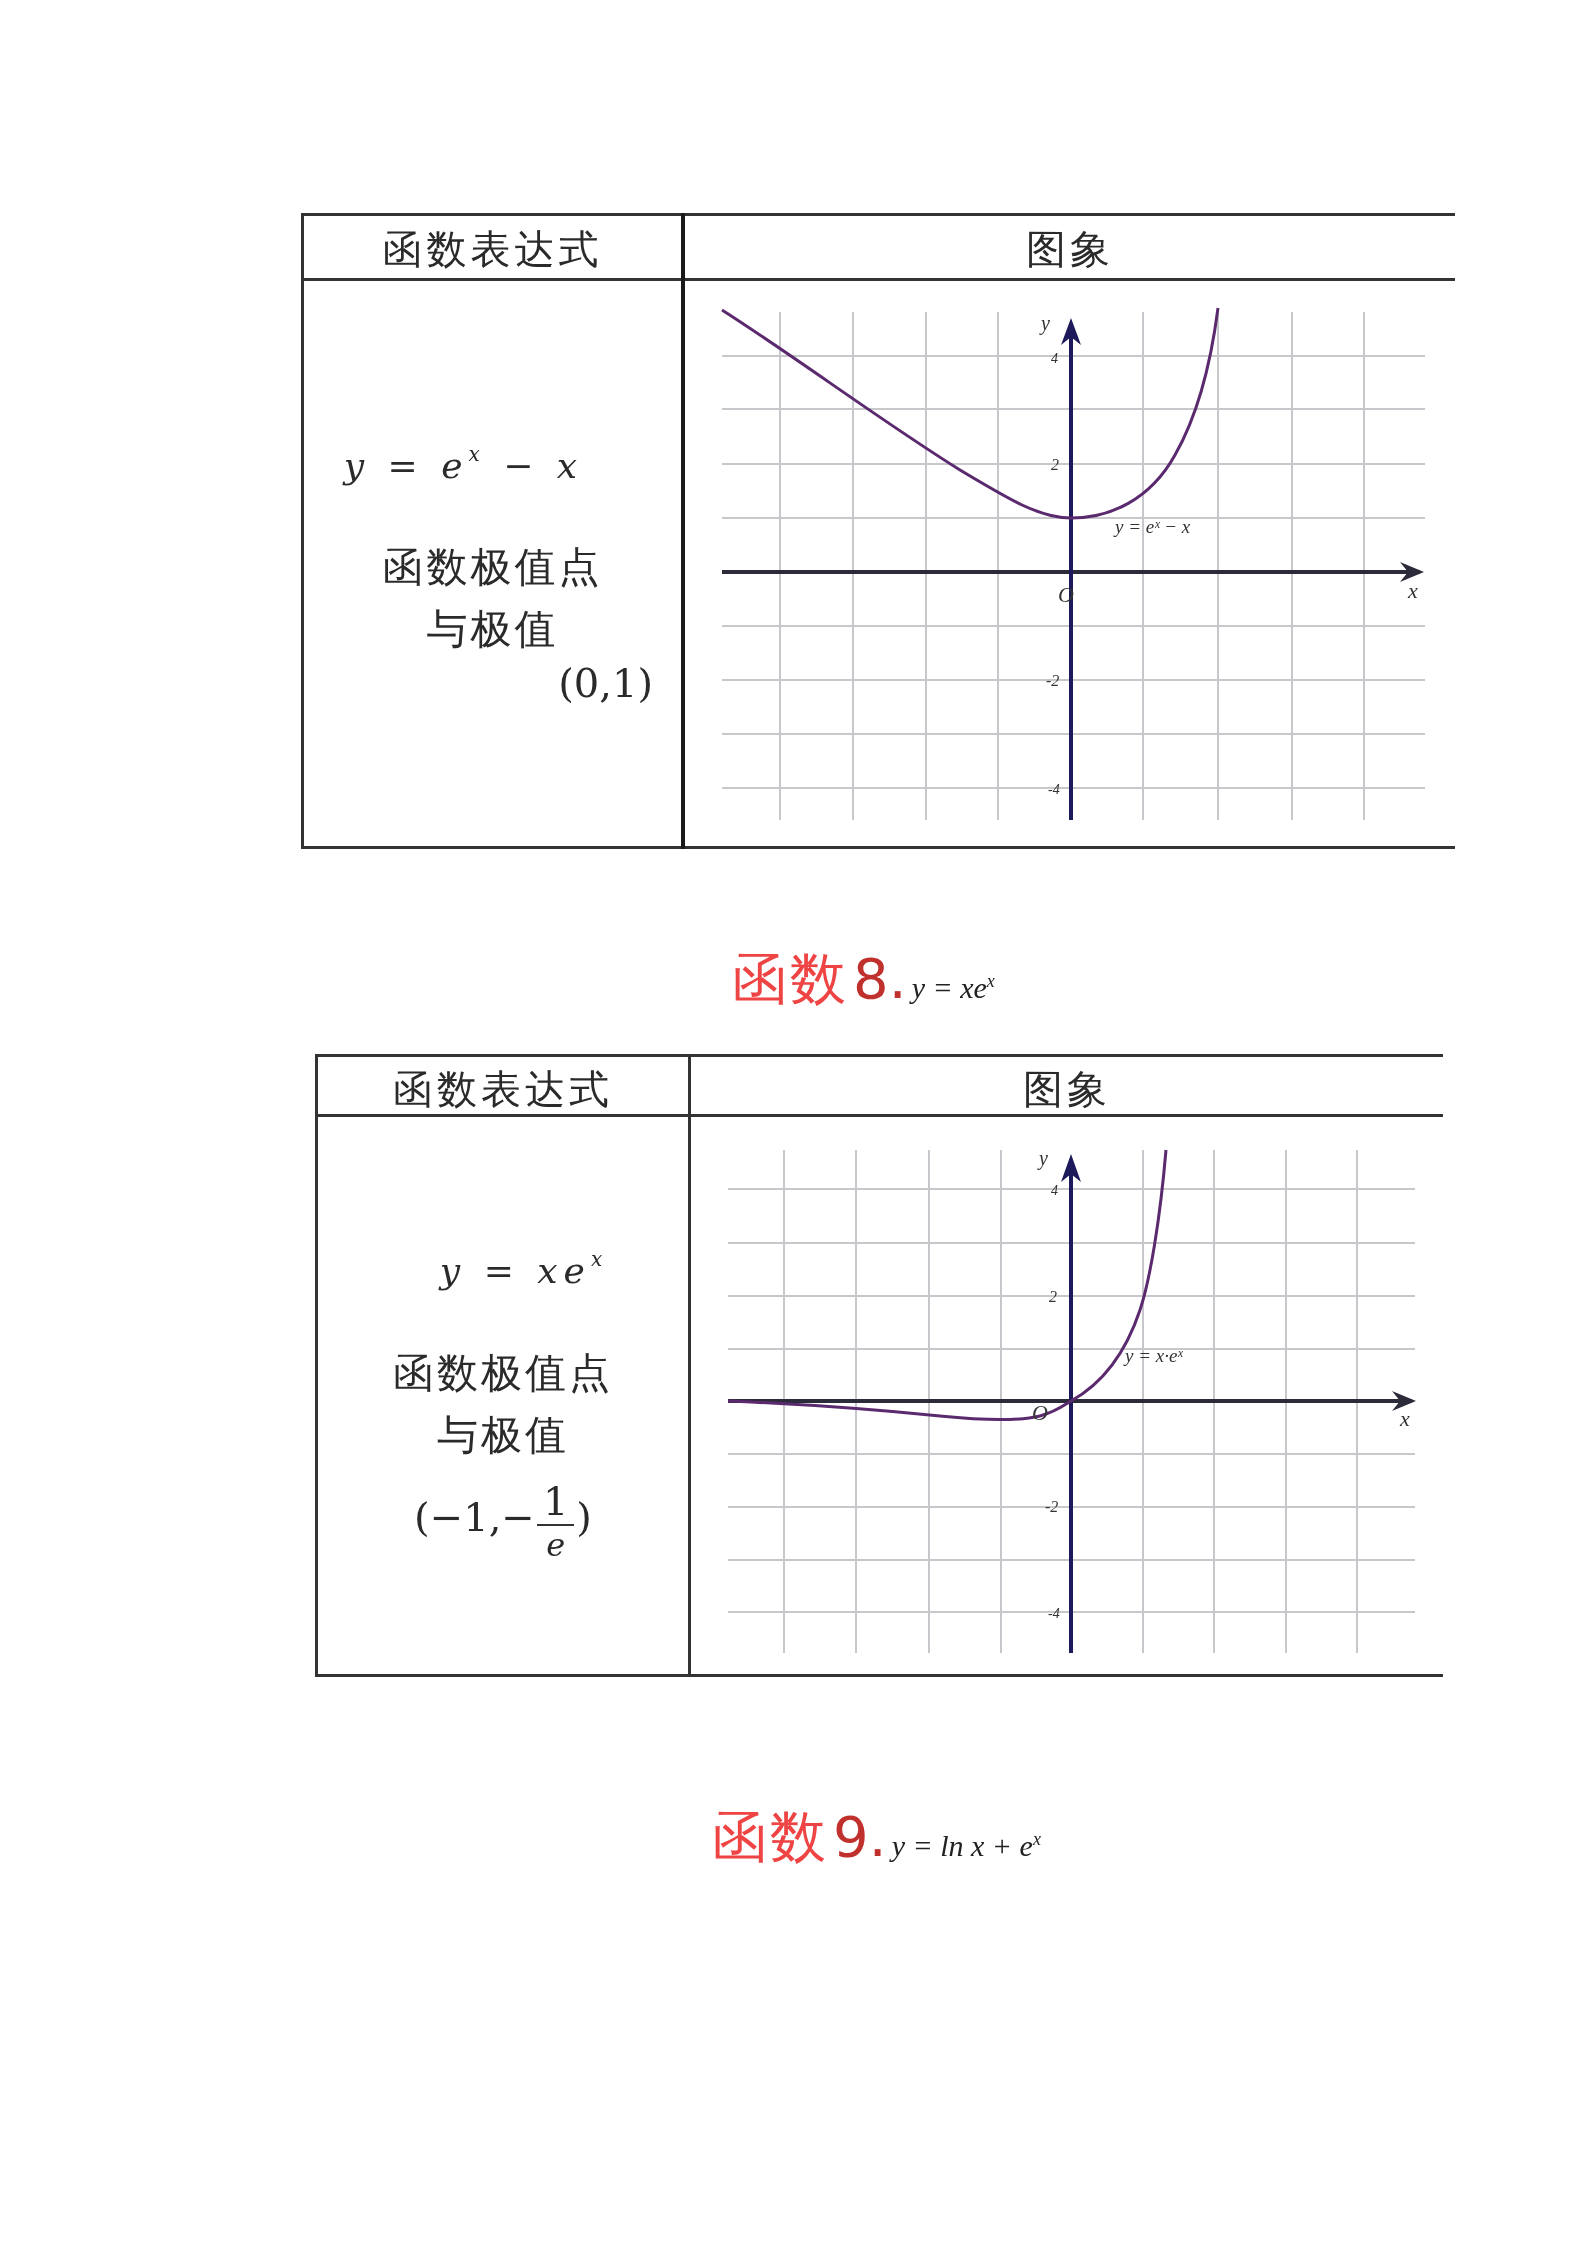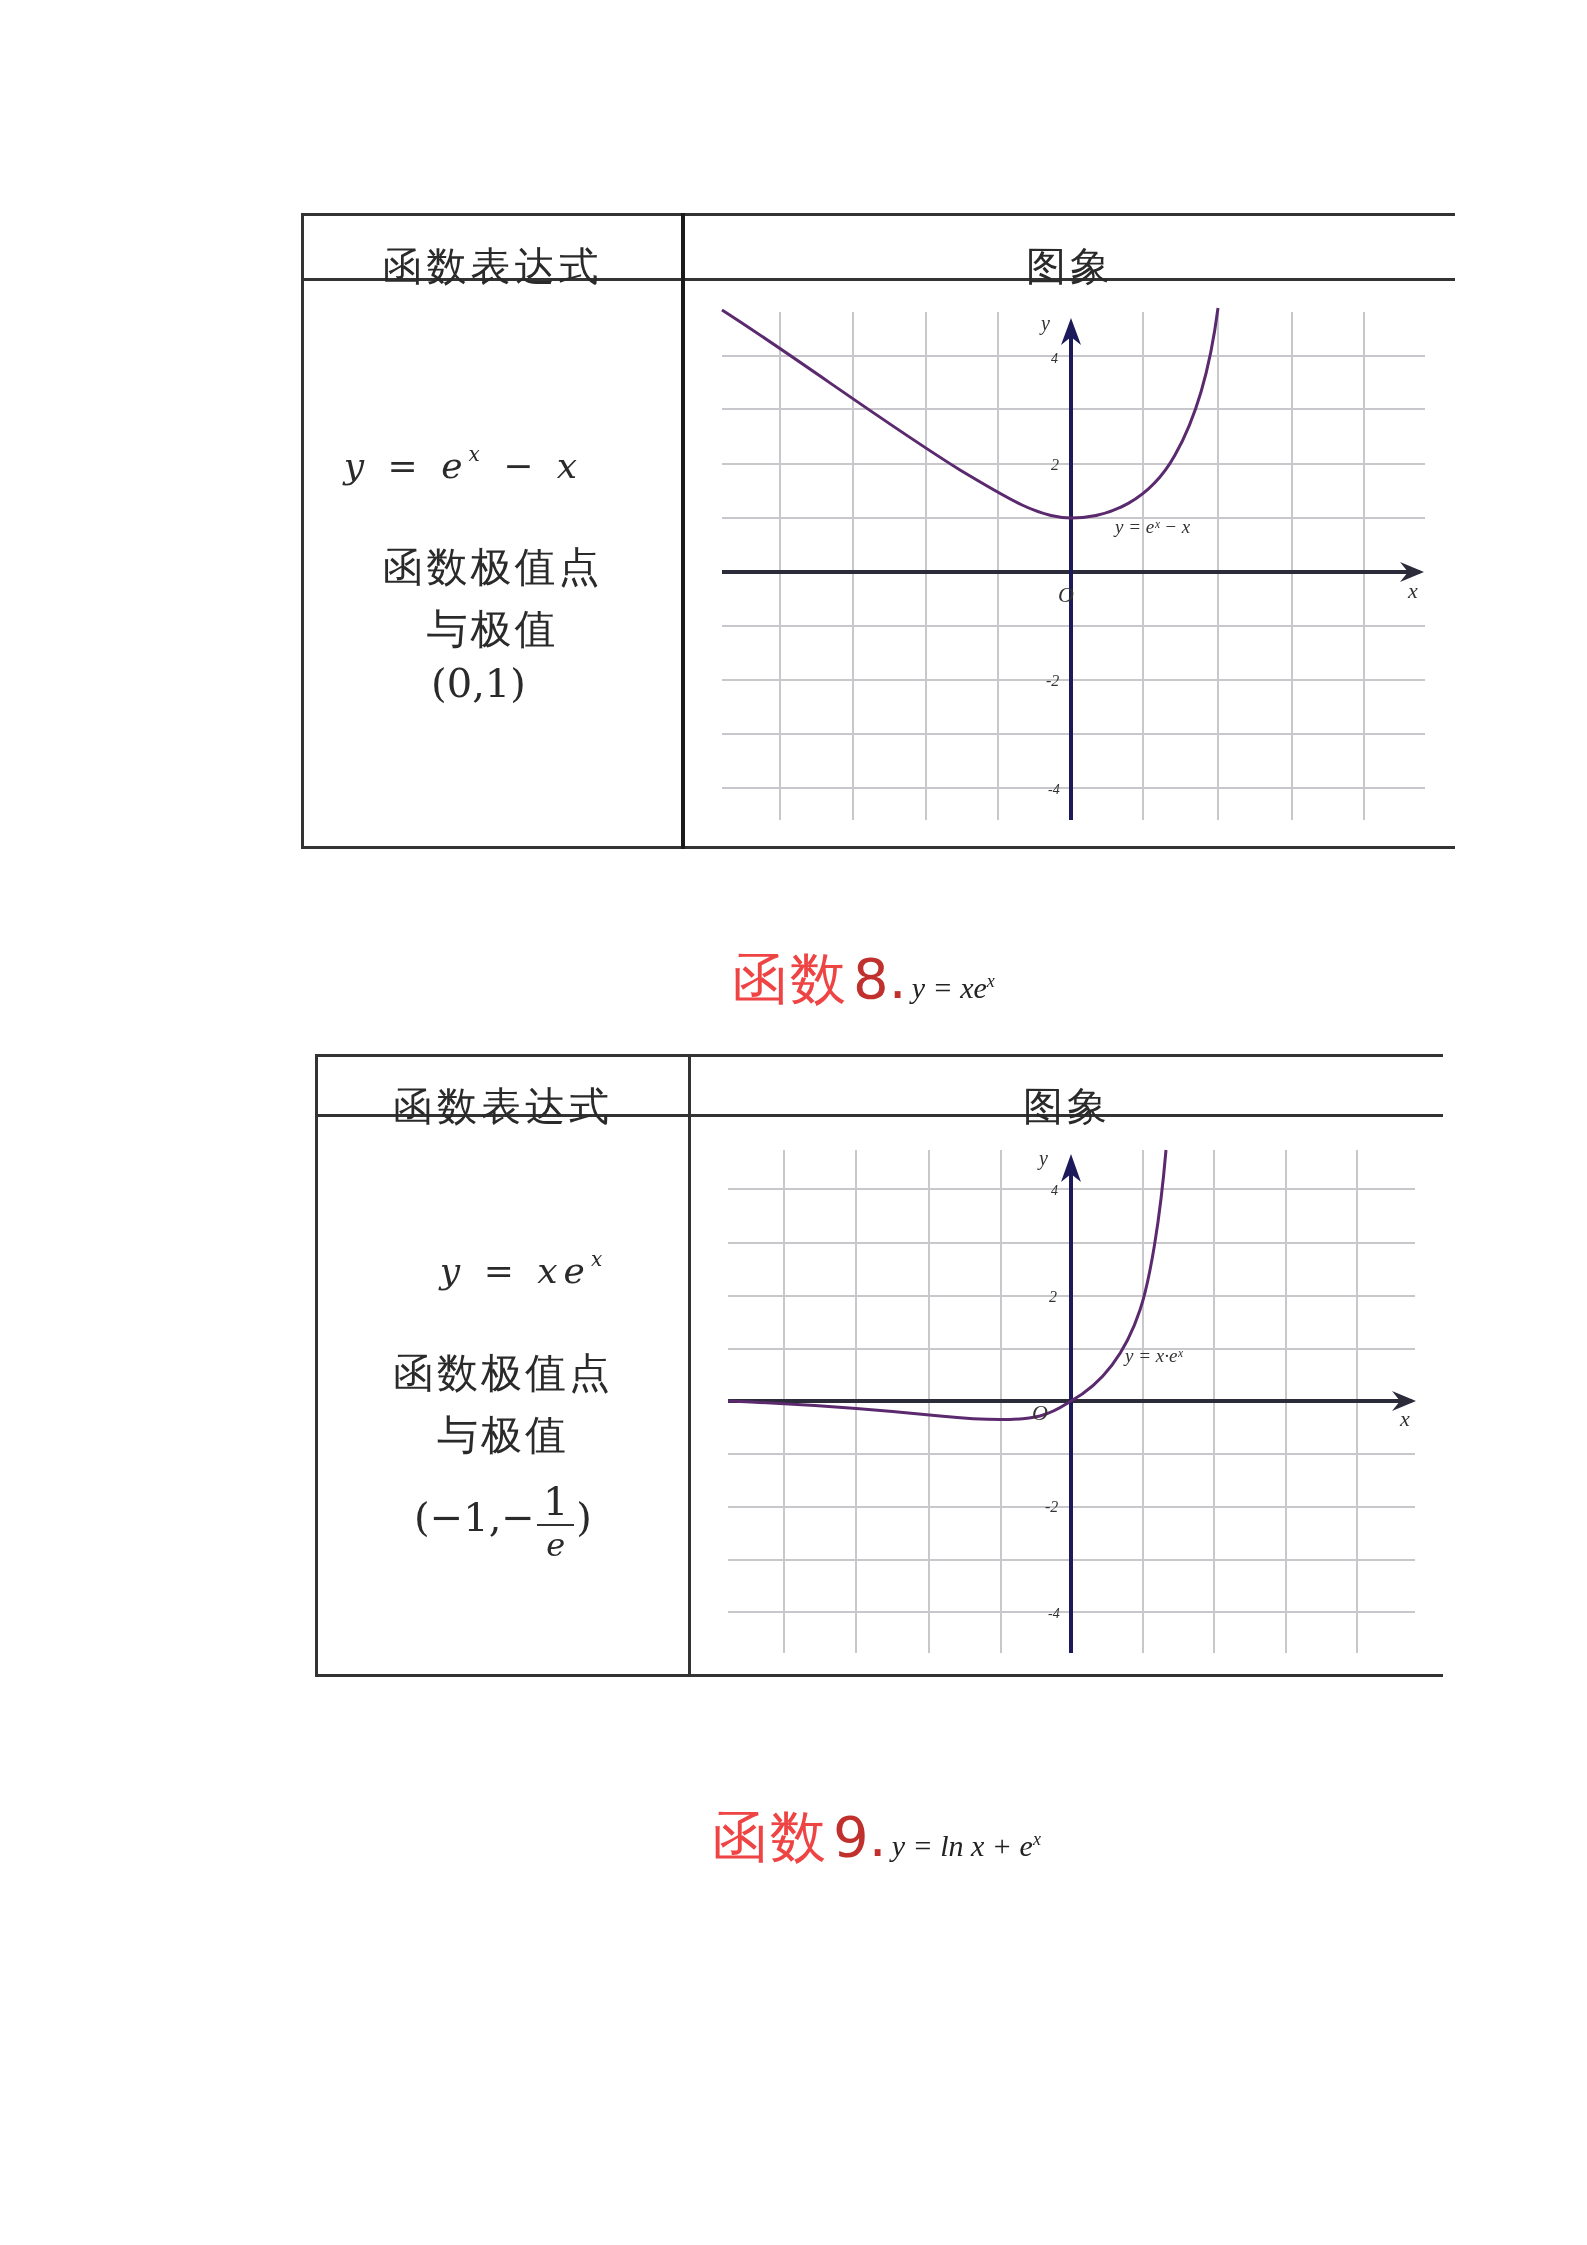--- a/index.html
+++ b/index.html
@@ -1,21 +1,21 @@
 <!DOCTYPE html>
 <html><head>
 <meta charset="utf-8">
 <style>
   html, body { margin: 0; padding: 0; background: #ffffff; }
   body { width: 1587px; height: 2245px; position: relative; overflow: hidden;
          font-family: "DejaVu Serif", serif; color: #222; }
   .tbl { position: absolute; }
   .line { position: absolute; background: #333; }
   .hdr-text { position: absolute; font-family: "DejaVu Sans", sans-serif;
-              font-size: 40px; color: #2a2a2a; letter-spacing: 4px; text-align: center; margin-top: 17px; }
+              font-size: 40px; color: #2a2a2a; letter-spacing: 4px; text-align: center; }
   .cell-text { position: absolute; text-align: center; color: #2a2a2a; }
   .formula { font-family: "DejaVu Serif", serif; font-style: italic; font-size: 36px; letter-spacing: 6px; }
   .formula sup { font-size: 20px; position: relative; top: -4px; }
   .cjk { font-family: Liberation Serif, serif; font-size: 41px; letter-spacing: 3px; line-height: 62px; }
   .pt { font-family: "DejaVu Serif", serif; font-size: 40px; }
   .frac { display: inline-block; vertical-align: middle; text-align: center; margin: 0 2px; }
   .frac .num { display: block; border-bottom: 2px solid #333; padding: 0 6px; font-style: normal; }
   .frac .den { display: block; font-style: italic; font-size: 32px; }
   .caption { position: absolute; white-space: nowrap; }
   .caption .cap-cn { font-family: "DejaVu Sans", sans-serif; font-size: 56px; color: #ef4444; letter-spacing: 2px; }
@@ -42,21 +42,21 @@
       <span>y</span>
       <span style="font-style:normal;">=</span>
       <span>e</span><sup>x</sup>
       <span>− x</span>
     </span>
   </div>
   <div class="cell-text cjk" style="left:304px;top:536px;width:377px;">
     <div>函数极值点</div>
     <div>与极值</div>
   </div>
-  <div class="cell-text pt" style="left:304px;top:660px;width:349px;">(0,1)</div>
+  <div class="cell-text pt" style="left:304px;top:660px;width:349px;text-align:right;">(0,1)</div>
 
   <svg style="position:absolute;left:686px;top:282px;" width="769" height="563" viewBox="686 282 769 563">
     <g stroke="#c8c8cc" stroke-width="2">
       <line x1="780" y1="312" x2="780" y2="820"></line>
       <line x1="853" y1="312" x2="853" y2="820"></line>
       <line x1="926" y1="312" x2="926" y2="820"></line>
       <line x1="998" y1="312" x2="998" y2="820"></line>
       <line x1="1143" y1="312" x2="1143" y2="820"></line>
       <line x1="1218" y1="312" x2="1218" y2="820"></line>
       <line x1="1292" y1="312" x2="1292" y2="820"></line>

